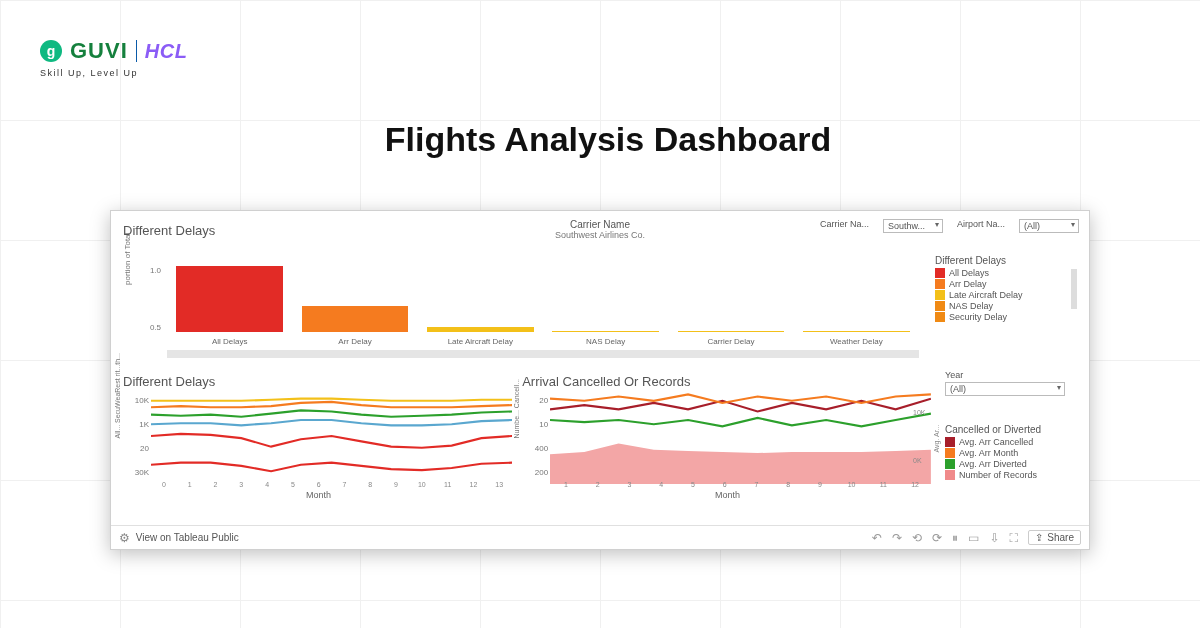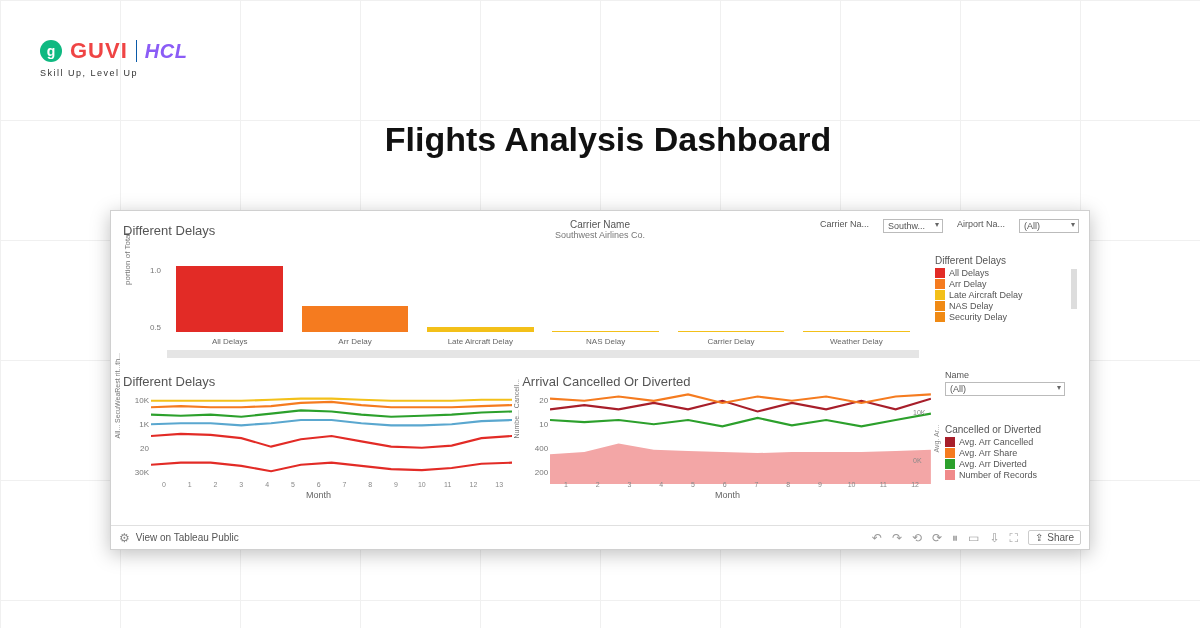--- a/index.html
+++ b/index.html
@@ -4,21 +4,21 @@
 <style>
   * { box-sizing: border-box; margin: 0; padding: 0; }
   body { font-family: Arial, sans-serif; background: #fff; width: 1200px; height: 628px; position: relative; }
   
   
   .grid-bg { position: absolute; inset: 0; background-image: linear-gradient(#f0f0f0 1px, transparent 1px), linear-gradient(90deg, #f0f0f0 1px, transparent 1px); background-size: 120px 120px; z-index: 0; }
   
   .logo-area { position: absolute; top: 38px; left: 40px; z-index: 2; }
   .logo-row { display: flex; align-items: center; gap: 8px; }
   .guvi-icon { width: 22px; height: 22px; background: #0fb981; border-radius: 50%; display: inline-flex; align-items: center; justify-content: center; color: #fff; font-size: 14px; font-weight: bold; }
-  .guvi-text { font-weight: 900; font-size: 22px; letter-spacing: 1px; color: #ef4444; }
+  .guvi-text { font-weight: 900; font-size: 22px; letter-spacing: 1px; color: #15803d; }
   .divider-v { width: 1px; height: 22px; background: #0a5aa8; }
   .hcl-text { font-weight: 900; font-size: 20px; color: #8b5cf6; font-style: italic; letter-spacing: 0.5px; }
   .tagline { font-size: 9px; letter-spacing: 1.5px; color: #333; margin-top: 4px; }
   
   .main-title { position: absolute; top: 120px; left: 16px; right: 0; text-align: center; font-size: 34px; font-weight: 800; color: #111; z-index: 2; }
   
   .dashboard { position: absolute; top: 210px; left: 110px; width: 980px; height: 340px; background: #fff; border: 1px solid #d0d0d0; box-shadow: 0 4px 18px rgba(0,0,0,0.25); z-index: 2; padding: 8px 10px 6px 10px; }
   
   .panel-title { font-size: 13px; color: #555; margin: 4px 0 4px 2px; }
   
@@ -216,21 +216,21 @@
           <span>9</span>
           <span>10</span>
           <span>11</span>
           <span>12</span>
           <span>13</span>
         </div>
       <div class="line-x-label">Month</div>
     </div>
 
     <div class="line-panel line-panel-wide">
-      <div class="panel-title">Arrival Cancelled Or Diverted</div>
+      <div class="panel-title">Arrival Cancelled Or Records</div>
       <div class="line-y-left">
         <span>20</span>
         <span>10</span>
         <span>400</span>
         <span>200</span>
       </div>
       <span class="line-y-left-label">Numbe... Cancell...</span>
       <div class="line-chart">
         <svg class="line-svg" viewBox="0 0 400 90" preserveAspectRatio="none">
           <polygon points="0,90 0,62 36,60 72,52 109,58 145,59 181,60 218,61 254,60 290,60 327,60 363,59 400,58 400,90" fill="#f3a6a6" stroke="none"></polygon>
@@ -256,33 +256,33 @@
           <span>9</span>
           <span>10</span>
           <span>11</span>
           <span>12</span>
         </div>
       <div class="line-x-label">Month</div>
     </div>
 
     <div class="right-panel">
       <div class="year-group">
-        <div class="year-label">Name</div>
+        <div class="year-label">Year</div>
         <div class="select"><span>(All)</span></div>
       </div>
       <div style="height:20px;"></div>
       <div class="legend-title">Cancelled or Diverted</div>
       <div id="legend-bottom-items">
           <div class="legend-item">
             <span class="swatch" style="background: rgb(167, 30, 42);"></span>
             <span>Avg. Arr Cancelled</span>
           </div>
           <div class="legend-item">
             <span class="swatch" style="background: rgb(245, 123, 31);"></span>
-            <span>Avg. Arr Share</span>
+            <span>Avg. Arr Month</span>
           </div>
           <div class="legend-item">
             <span class="swatch" style="background: rgb(44, 160, 44);"></span>
             <span>Avg. Arr Diverted</span>
           </div>
           <div class="legend-item">
             <span class="swatch" style="background: rgb(240, 138, 138);"></span>
             <span>Number of Records</span>
           </div>
         </div>

